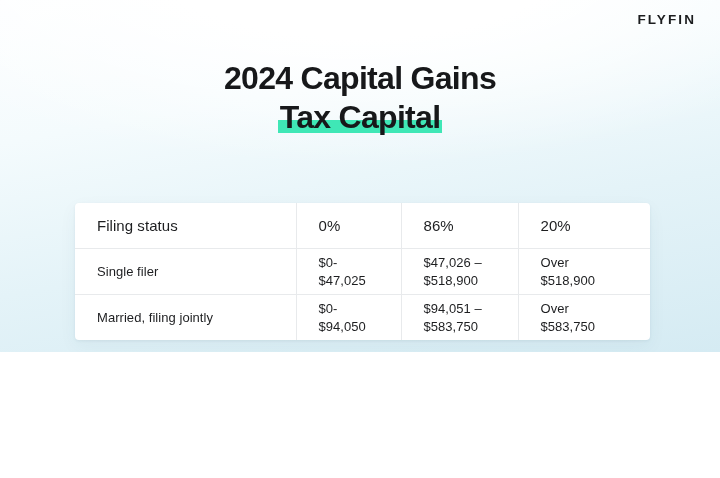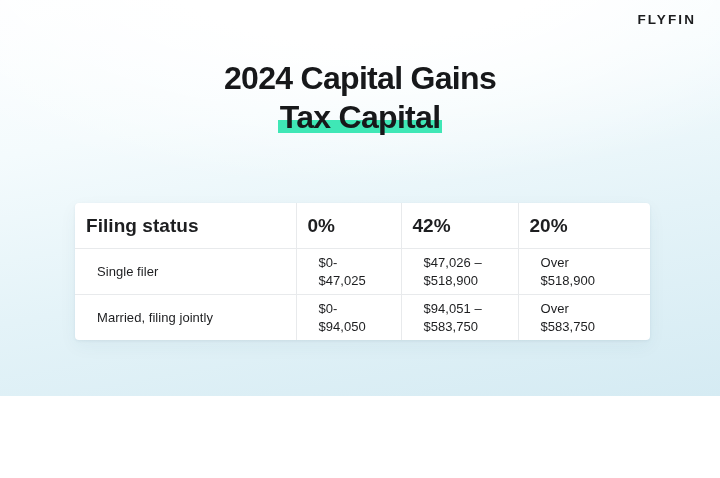--- a/index.html
+++ b/index.html
@@ -10,21 +10,21 @@
     width: 720px;
     height: 478px;
     overflow: hidden;
     font-family: "Liberation Sans", sans-serif;
     -webkit-font-smoothing: antialiased;
   }
 
   .poster {
     position: relative;
     width: 720px;
-    height: 396px;
+    height: 352px;
     box-sizing: border-box;
     background:
       radial-gradient(120% 95% at 50% -12%, #ffffff 0%, #ffffff 24%, rgba(255,255,255,0) 62%),
       linear-gradient(170deg, #fdfeff 0%, #f4fbfd 30%, #e4f3f8 62%, #d5ebf3 100%);
     overflow: hidden;
   }
 
   
   .brand {
     position: absolute;
@@ -110,24 +110,23 @@
   table.brackets td:last-child {
     border-right: none;
     margin-top: 11px;
   }
   table.brackets tr:last-child td {
     border-bottom: none;
   }
 
   table.brackets thead th {
     height: 45px;
-    font-size: 19px;
-    font-weight: 700;
+    font-size: 15px;
+    font-weight: 400;
     letter-spacing: 0.05px;
-    padding-left: 11px;
   }
   table.brackets tbody td {
     height: 41px;
     font-size: 13px;
     font-weight: 400;
     letter-spacing: 0.05px;
   }
   table.brackets tbody td.range {
     padding-top: 2px;
     padding-bottom: 2px;
@@ -157,21 +156,21 @@
       <colgroup>
         <col class="c0">
           <col class="c1">
           <col class="c2">
           <col class="c3">
       </colgroup>
       <thead>
         <tr>
           <th>Filing status</th>
           <th>0%</th>
-          <th>42%</th>
+          <th>86%</th>
           <th>20%</th>
         </tr>
       </thead>
       <tbody>
         <tr>
           <td>Single filer</td>
           <td class="range">
             <span class="range-l1">$0-</span>
             <span class="range-l2">$47,025</span>
           </td>

